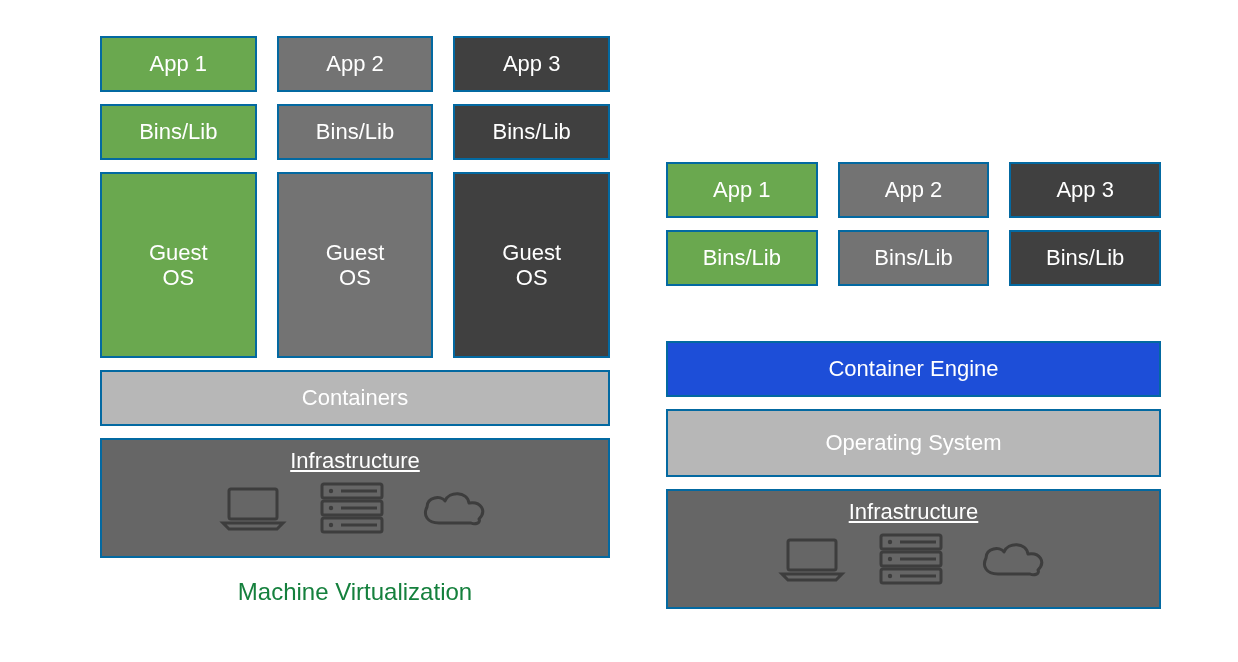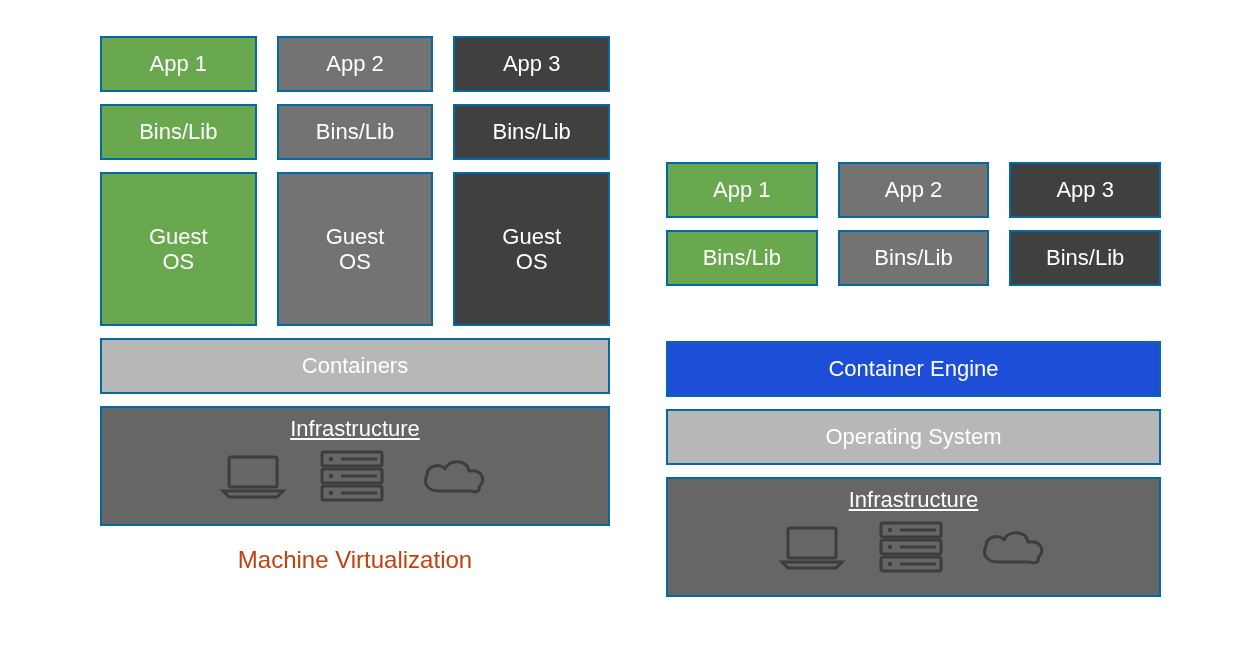--- a/index.html
+++ b/index.html
@@ -24,46 +24,46 @@
     border: 2px solid #0369a1;
     color: #ffffff;
     display: flex;
     align-items: center;
     justify-content: center;
     text-align: center;
     font-size: 22px;
     line-height: 1.15;
   }
   .caption {
-    color: #c2410c;
+    color: #15803d;
     font-size: 24px;
     text-align: center;
     margin-top: 8px;
   }
   .green  { background: #6aa84f; }
   .orange { background: #737373; }
   .red    { background: #404040; }
   .blue   { background: #1d4ed8; margin-top: 43px; }
   .grey   { background: #b7b7b7; }
   .dark   { background: #666666; text-decoration: underline; }
 
   
   #vm-diagram { left: 100px; top: 36px; width: 510px; }
   #vm-diagram .trio .box { width: 157px; height: 56px; }
-  #vm-diagram .trio.tall .box { height: 154px; }
+  #vm-diagram .trio.tall .box { height: 186px; }
   #vm-diagram .full { width: 510px; }
   #vm-diagram .hyp  { height: 56px; }
   #vm-diagram .infra{ height: 120px; flex-direction: column; justify-content: flex-start; padding-top: 8px; gap: 8px;}
 
   
   #ct-diagram { left: 666px; top: 162px; width: 495px; }
   #ct-diagram .trio .box { width: 152px; height: 56px; }
   #ct-diagram .full { width: 495px; }
   #ct-diagram .eng  { height: 56px; }
-  #ct-diagram .os   { height: 56px; }
+  #ct-diagram .os   { height: 68px; }
   #ct-diagram .infra{ height: 120px; flex-direction: column; justify-content: flex-start; padding-top: 8px; gap: 8px;}
 
   .infra-icons {
     display: flex;
     gap: 32px;
     align-items: center;
     justify-content: center;
   }
   .infra-icons svg { display: block; }
 </style>

